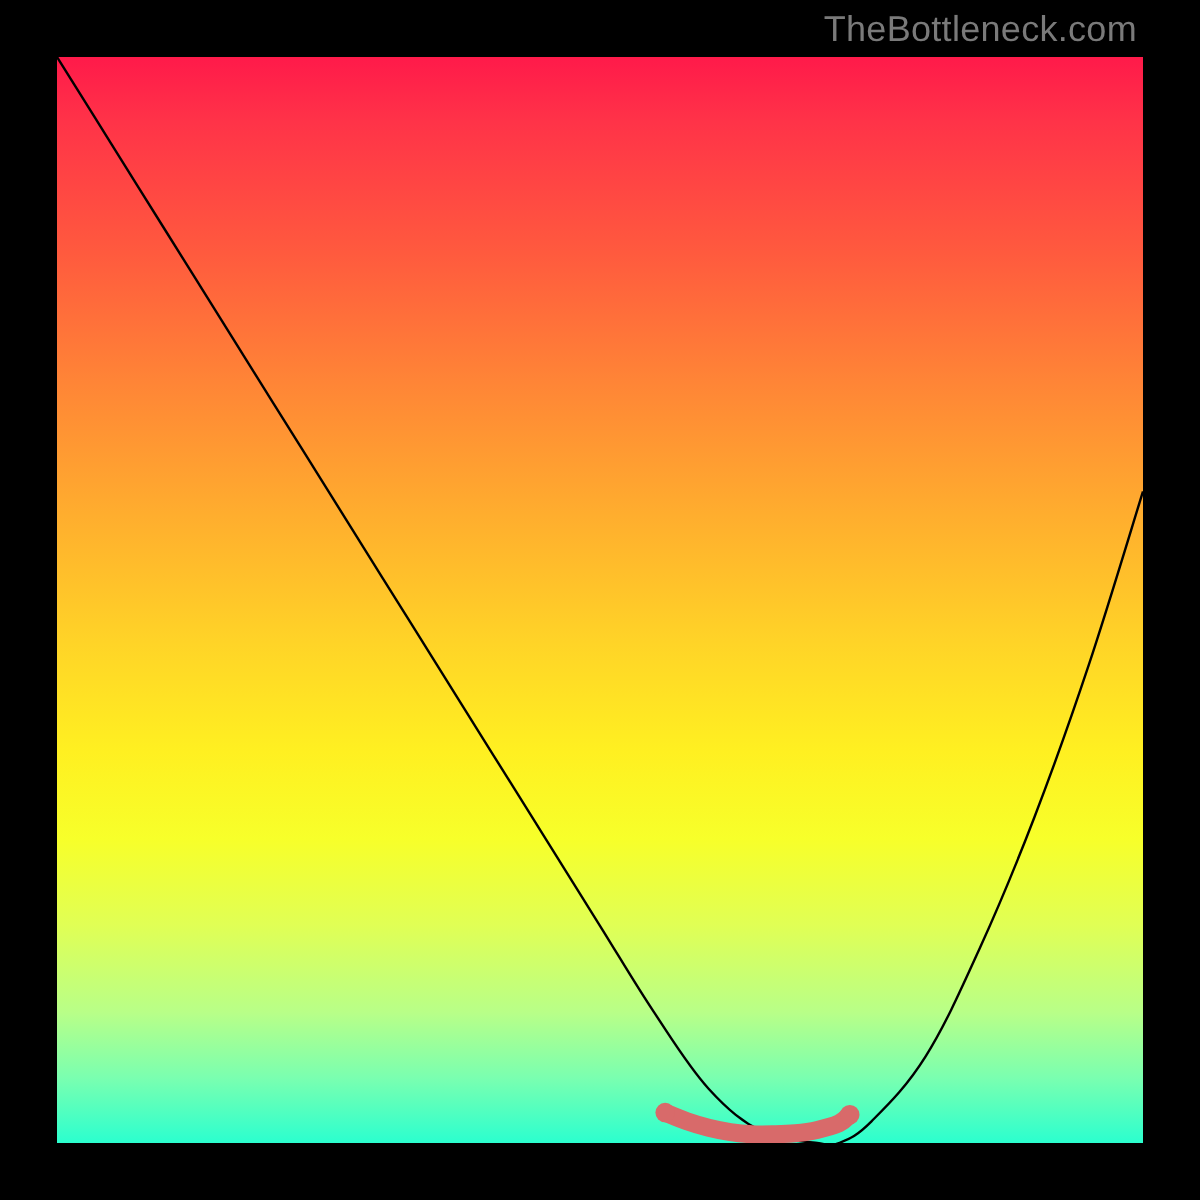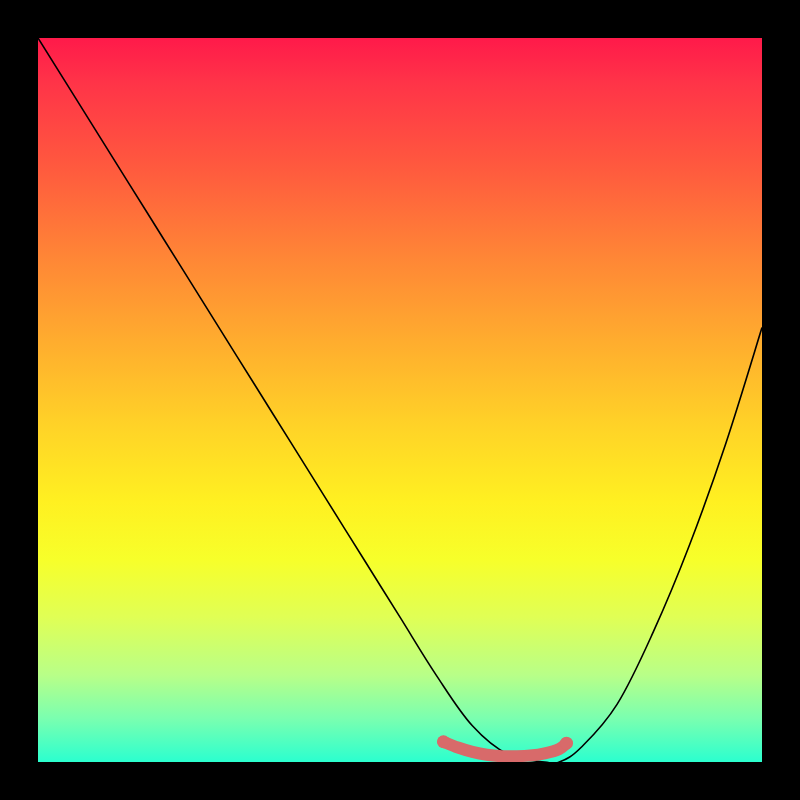--- a/index.html
+++ b/index.html
@@ -71,13 +71,14 @@
       <g>
         <path id="marker-path" fill="none" stroke="#d86a6a" stroke-width="12" stroke-linecap="round" stroke-linejoin="round" d="M 405.44000000000005 703.728 C 408.04640000000006 704.7705599999999, 414.7072 707.69552, 419.91999999999996 709.52 C 425.1327999999999 711.34448, 429.18719999999996 712.5608000000001, 434.4 713.864 C 439.6128 715.1672, 443.6672 715.97808, 448.88 716.76 C 454.0928 717.54192, 458.1472 717.94736, 463.36 718.208 C 468.57280000000003 718.4686399999999, 472.6272 718.33832, 477.84000000000003 718.208 C 483.05280000000005 718.07768, 487.1072000000001 718.0052800000001, 492.32000000000005 717.484 C 497.5328 716.96272, 501.5872 716.48488, 506.79999999999995 715.312 C 512.0128 714.13912, 517.3704 712.79248, 521.28 710.968 C 525.1895999999999 709.14352, 527.2168 706.21856, 528.52 705.176"></path>
         <g id="marker-dots">
             <circle cx="405.44000000000005" cy="703.728" r="6.5" fill="#d86a6a"></circle>
             <circle cx="528.52" cy="705.176" r="6.5" fill="#d86a6a"></circle>
           </g>
       </g>
     </svg>
   </div>
 
+  <div class="watermark">TheBottleneck.com</div>
 </div>
 
 </body></html>

